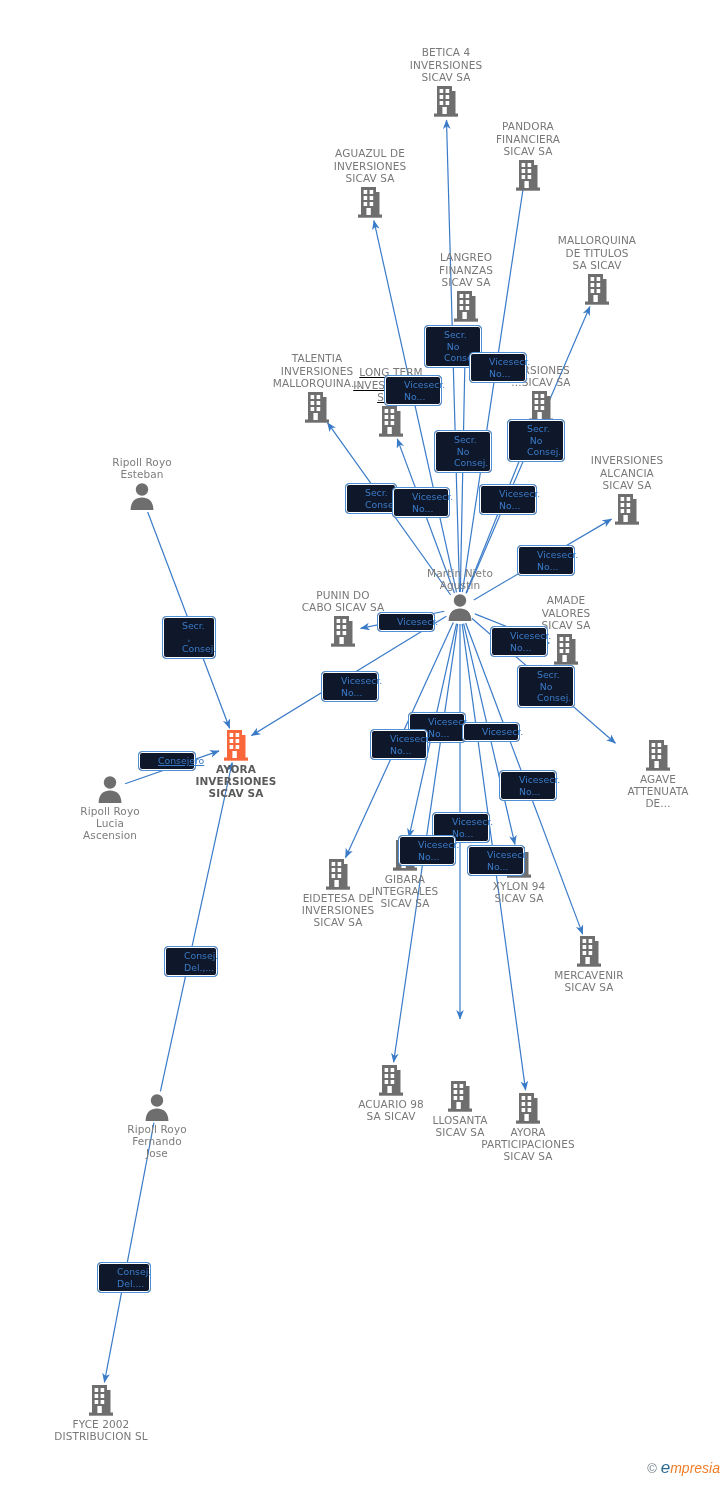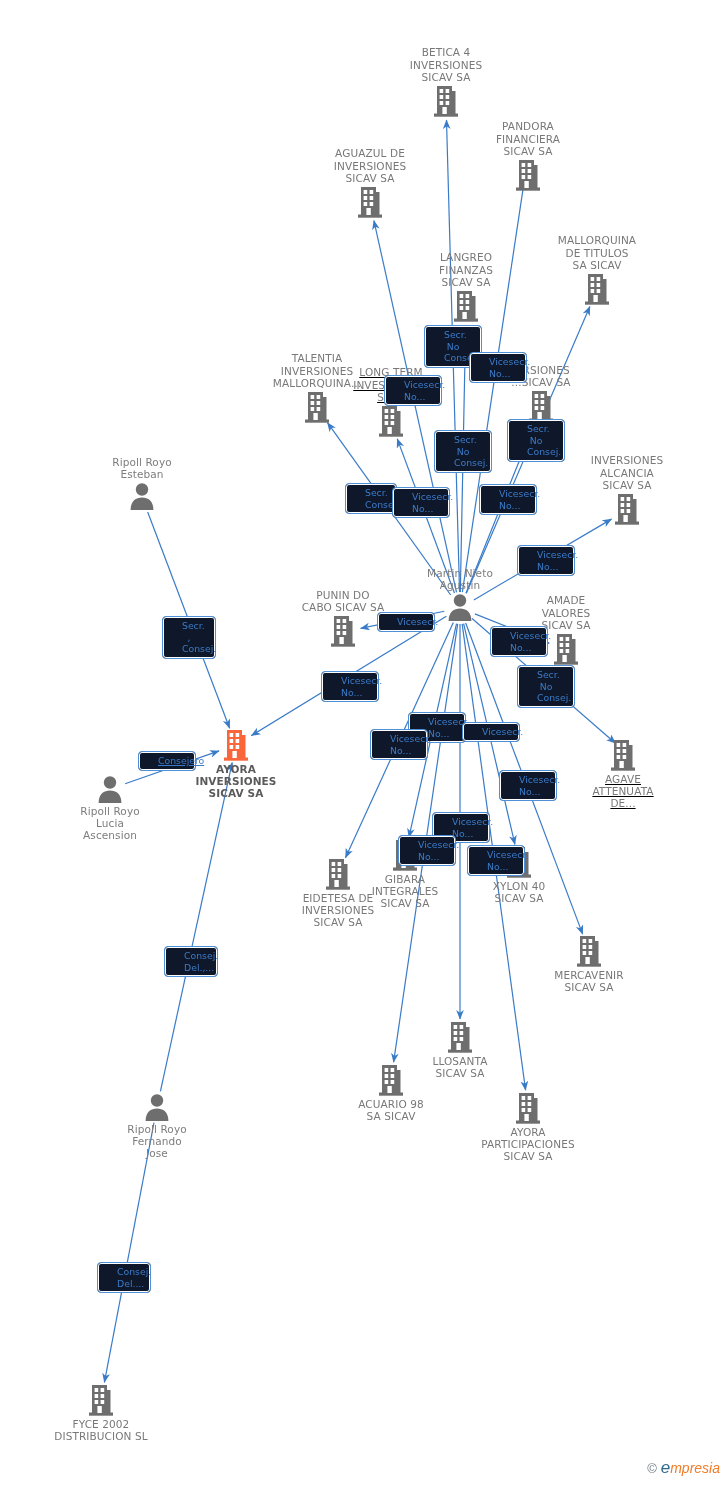--- a/index.html
+++ b/index.html
@@ -243,21 +243,21 @@
           <rect x="2" y="29.5" width="24" height="3.2" fill="#6E6E6E"></rect>
           <rect x="7.6" y="5" width="3.6" height="4" fill="#fff"></rect>
           <rect x="13.6" y="5" width="3.6" height="4" fill="#fff"></rect>
           <rect x="7.6" y="11" width="3.6" height="4" fill="#fff"></rect>
           <rect x="13.6" y="11" width="3.6" height="4" fill="#fff"></rect>
           <rect x="7.6" y="17" width="3.6" height="4" fill="#fff"></rect>
           <rect x="13.6" y="17" width="3.6" height="4" fill="#fff"></rect>
           <rect x="10.4" y="23" width="4.4" height="7" fill="#fff"></rect>
         </svg>
       </div>
-      <div class="node company" style="left: 623px; top: 738px; text-decoration: underline;">
+      <div class="node company" style="left: 658px; top: 738px;">
         <svg class="ico" width="28" height="34" viewBox="0 0 28 34">
           <rect x="5" y="2" width="15" height="28" fill="#6E6E6E"></rect>
           <rect x="20" y="7" width="3.5" height="23" fill="#6E6E6E"></rect>
           <rect x="2" y="29.5" width="24" height="3.2" fill="#6E6E6E"></rect>
           <rect x="7.6" y="5" width="3.6" height="4" fill="#fff"></rect>
           <rect x="13.6" y="5" width="3.6" height="4" fill="#fff"></rect>
           <rect x="7.6" y="11" width="3.6" height="4" fill="#fff"></rect>
           <rect x="13.6" y="11" width="3.6" height="4" fill="#fff"></rect>
           <rect x="7.6" y="17" width="3.6" height="4" fill="#fff"></rect>
           <rect x="13.6" y="17" width="3.6" height="4" fill="#fff"></rect>
@@ -307,40 +307,40 @@
           <rect x="20" y="7" width="3.5" height="23" fill="#6E6E6E"></rect>
           <rect x="2" y="29.5" width="24" height="3.2" fill="#6E6E6E"></rect>
           <rect x="7.6" y="5" width="3.6" height="4" fill="#fff"></rect>
           <rect x="13.6" y="5" width="3.6" height="4" fill="#fff"></rect>
           <rect x="7.6" y="11" width="3.6" height="4" fill="#fff"></rect>
           <rect x="13.6" y="11" width="3.6" height="4" fill="#fff"></rect>
           <rect x="7.6" y="17" width="3.6" height="4" fill="#fff"></rect>
           <rect x="13.6" y="17" width="3.6" height="4" fill="#fff"></rect>
           <rect x="10.4" y="23" width="4.4" height="7" fill="#fff"></rect>
         </svg>
-        <span class="cap">XYLON 40
+        <span class="cap">XYLON 94
 SICAV SA</span>
       </div>
       <div class="node company" style="left: 589px; top: 934px;">
         <svg class="ico" width="28" height="34" viewBox="0 0 28 34">
           <rect x="5" y="2" width="15" height="28" fill="#6E6E6E"></rect>
           <rect x="20" y="7" width="3.5" height="23" fill="#6E6E6E"></rect>
           <rect x="2" y="29.5" width="24" height="3.2" fill="#6E6E6E"></rect>
           <rect x="7.6" y="5" width="3.6" height="4" fill="#fff"></rect>
           <rect x="13.6" y="5" width="3.6" height="4" fill="#fff"></rect>
           <rect x="7.6" y="11" width="3.6" height="4" fill="#fff"></rect>
           <rect x="13.6" y="11" width="3.6" height="4" fill="#fff"></rect>
           <rect x="7.6" y="17" width="3.6" height="4" fill="#fff"></rect>
           <rect x="13.6" y="17" width="3.6" height="4" fill="#fff"></rect>
           <rect x="10.4" y="23" width="4.4" height="7" fill="#fff"></rect>
         </svg>
         <span class="cap">MERCAVENIR
 SICAV SA</span>
       </div>
-      <div class="node company" style="left: 460px; top: 1020px;">
+      <div class="node company" style="left: 460px; top: 1079px;">
         <svg class="ico" width="28" height="34" viewBox="0 0 28 34">
           <rect x="5" y="2" width="15" height="28" fill="#6E6E6E"></rect>
           <rect x="20" y="7" width="3.5" height="23" fill="#6E6E6E"></rect>
           <rect x="2" y="29.5" width="24" height="3.2" fill="#6E6E6E"></rect>
           <rect x="7.6" y="5" width="3.6" height="4" fill="#fff"></rect>
           <rect x="13.6" y="5" width="3.6" height="4" fill="#fff"></rect>
           <rect x="7.6" y="11" width="3.6" height="4" fill="#fff"></rect>
           <rect x="13.6" y="11" width="3.6" height="4" fill="#fff"></rect>
           <rect x="7.6" y="17" width="3.6" height="4" fill="#fff"></rect>
           <rect x="13.6" y="17" width="3.6" height="4" fill="#fff"></rect>

